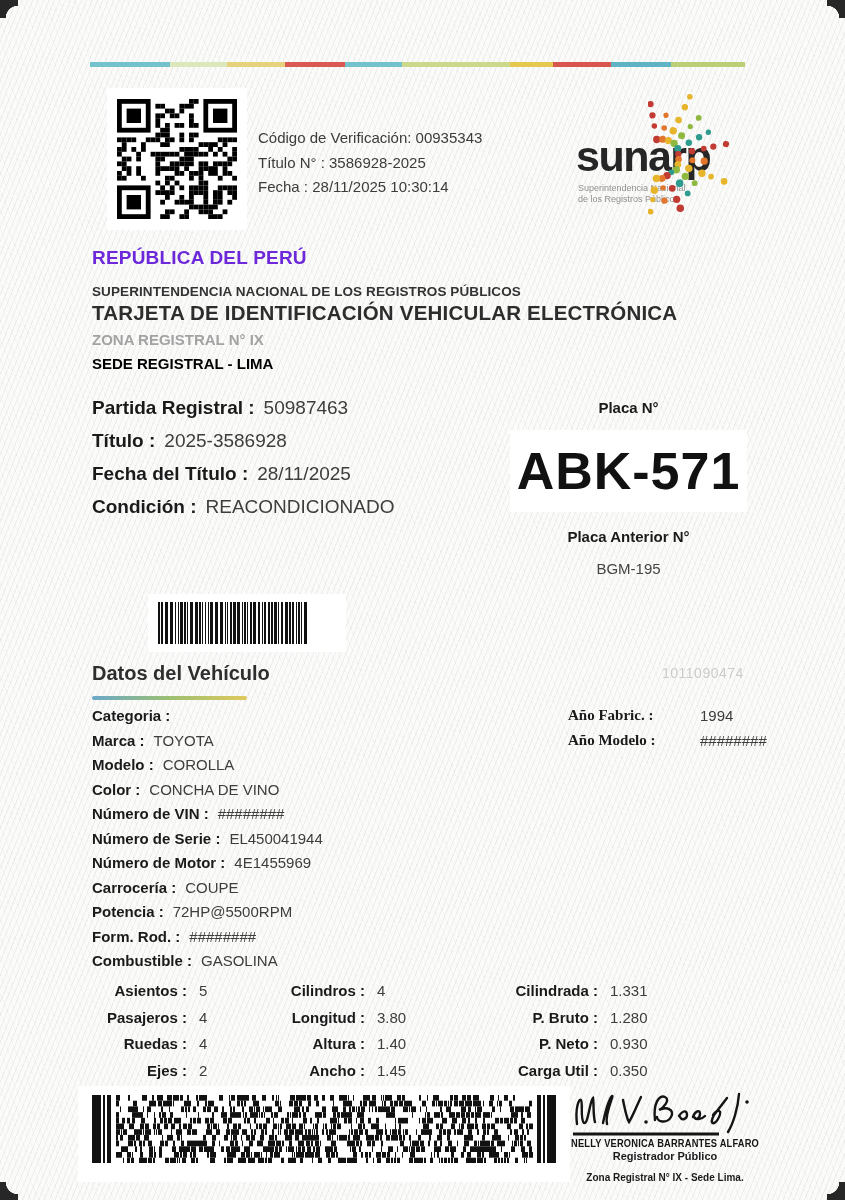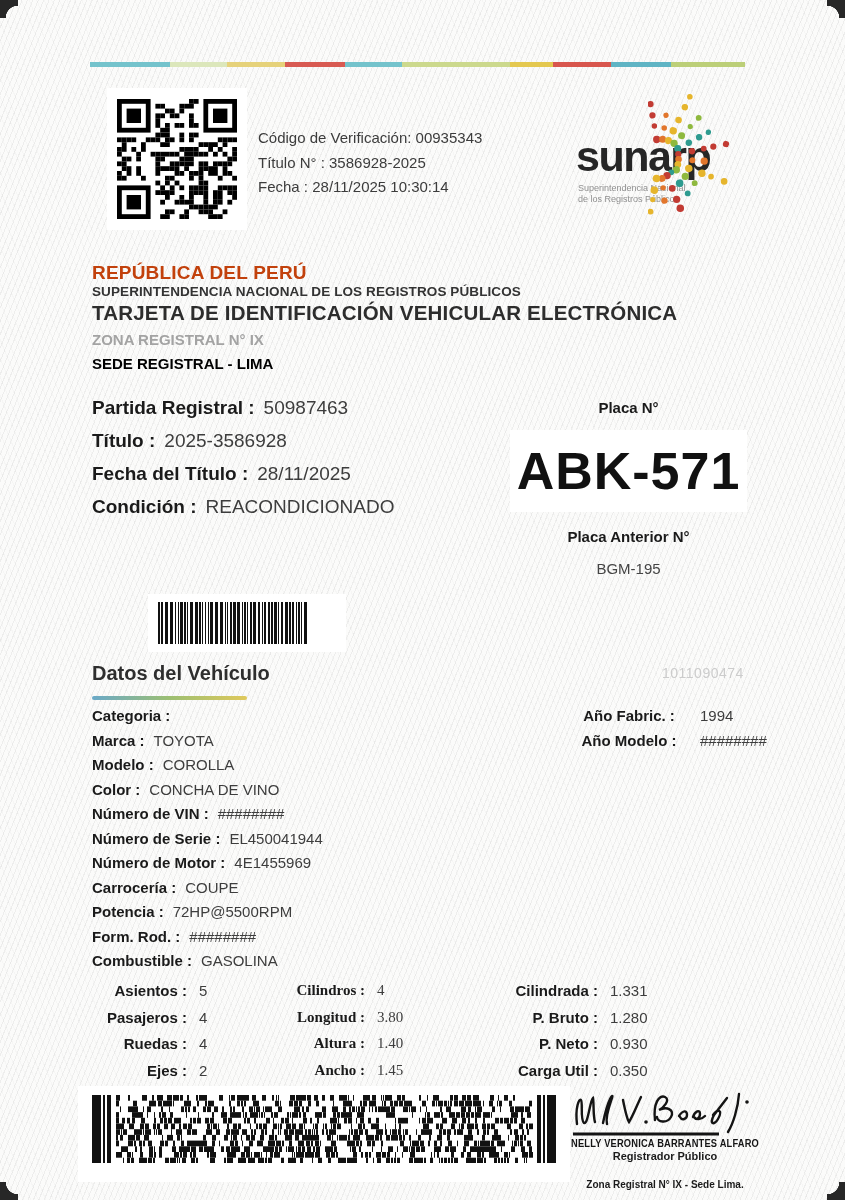--- a/index.html
+++ b/index.html
@@ -26,21 +26,21 @@
   .stripe { position:absolute; left:90px; top:62px; width:655px; height:5px; display:flex; }
   .stripe > div { height:100%; }
 
   .qr-box { position:absolute; left:107px; top:88px; width:140px; height:142px; background:#fff; display:flex; align-items:center; justify-content:center; }
   .qr-caption { position:absolute; left:258px; top:126px; font-size:15px; color:#3c3c3c; line-height:24.5px; }
 
   .logo-text { position:absolute; left:576px; top:132px; font-size:43px; font-weight:bold; letter-spacing:-1.5px; color:#262626; }
   .logo-sub { position:absolute; left:578px; top:183px; font-size:9px; color:#8f8f8f; line-height:11px; }
   .logo-burst { position:absolute; left:648px; top:92px; }
 
-  .hdr-country     { position:absolute; left:92px; top:262px; font-size:19px;   font-weight:bold; color:#c2410c; letter-spacing:0.2px;}
+  .hdr-country     { position:absolute; left:92px; top:247px; font-size:19px;   font-weight:bold; color:#6d28d9; letter-spacing:0.2px;}
   .hdr-institution { position:absolute; left:92px; top:284px; font-size:13.5px; font-weight:bold; color:#333; letter-spacing:0.1px;}
   .hdr-title       { position:absolute; left:92px; top:301px; font-size:20.5px; font-weight:bold; color:#2d2d2d; letter-spacing:0.2px;}
   .hdr-zone        { position:absolute; left:92px; top:331px; font-size:15px;   font-weight:bold; color:#a3a3a3; }
   .hdr-office      { position:absolute; left:92px; top:355px; font-size:15px;   font-weight:bold; color:#000000; }
 
   .registry { position:absolute; left:92px; top:397px; width:400px; }
   .registry .field-row { height:33px; font-size:19px; }
   .flabel { font-weight:bold; color:#1a1a1a; }
   .fvalue { color:#3d3d3d; margin-left:9px; }
 
@@ -54,38 +54,38 @@
   .barcode1d { position:absolute; left:10px; top:8px; width:150px; height:42px; display:flex; }
 
   .section-title { position:absolute; left:92px; top:662px; font-size:20px; font-weight:bold; color:#2e2e2e; }
   .section-underline { position:absolute; left:92px; top:696px; width:155px; height:4px; border-radius:2px; }
   .watermark-num { position:absolute; left:662px; top:665px; font-size:14px; color:#cccccc; letter-spacing:0.5px; }
 
   .veh-left { position:absolute; left:92px; top:707px; width:420px; }
   .veh-left .field-row { height:24.5px; font-size:15px; }
 
   .veh-right { position:absolute; left:568px; top:707px; display:grid; grid-template-columns:122px auto; }
-  .veh-right .flabel { text-align:center; height:24.5px; font-size:15px; }
+  .veh-right .flabel { text-align:left; height:24.5px; font-size:15px;font-family:Liberation Serif, serif; }
   .veh-right .fvalue { height:24.5px; font-size:15px; margin-left:0; padding-left:10px; }
 
   .stats { position:absolute; top:982px; display:grid; }
   .stats .flabel { text-align:right; height:26.5px; font-size:15px; }
   .stats .fvalue { height:26.5px; font-size:15px; margin-left:0; padding-left:12px; }
   .stats-1 { left:92px;  grid-template-columns:95px auto; }
-  .stats-2 { left:260px; grid-template-columns:105px auto;font-family:Liberation Serif, serif; }
+  .stats-2 { left:260px; grid-template-columns:105px auto; }
   .stats-3 { left:480px; grid-template-columns:118px auto; }
 
   .barcode2d-box { position:absolute; left:78px; top:1086px; width:492px; height:96px; background:#fff; }
   .barcode2d { position:absolute; left:14px; top:9px; }
 
   .sig-block { position:absolute; left:560px; top:1086px; width:210px; text-align:center; }
   .sig-svg { display:block; margin:0 auto; }
   .sig-name { font-size:10px; font-weight:bold; color:#151515; white-space:nowrap; transform:scaleX(0.93); letter-spacing:0.2px; margin-top:-4px; }
   .sig-role { font-size:11px; font-weight:bold; color:#1b1b1b; margin-top:1px; }
-  .sig-zone { font-size:10px; font-weight:bold; color:#1b1b1b; margin-top:17px; }
+  .sig-zone { font-size:10px; font-weight:bold; color:#1b1b1b; margin-top:10px; }
 </style>
 </head>
 <body>
 
 <div class="texture"></div>
 <div class="corner tl"></div>
 <div class="corner tr"></div>
 <div class="corner bl"></div>
 <div class="corner br"></div>
 

